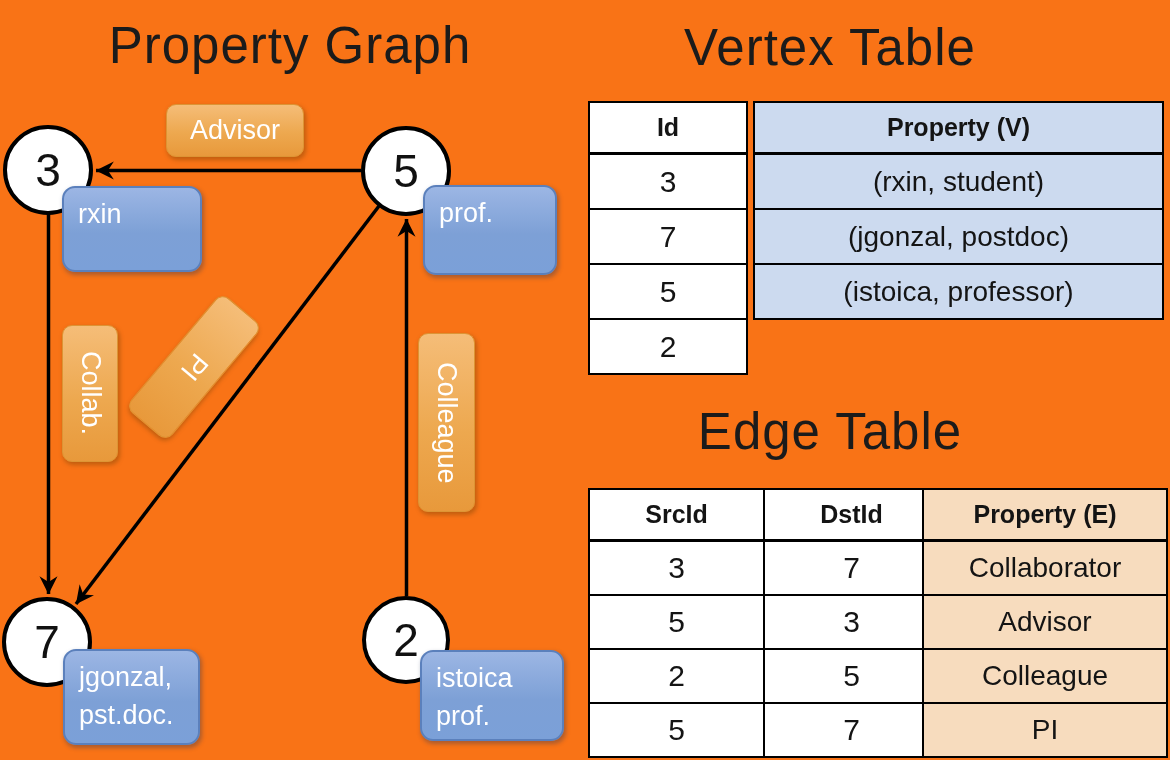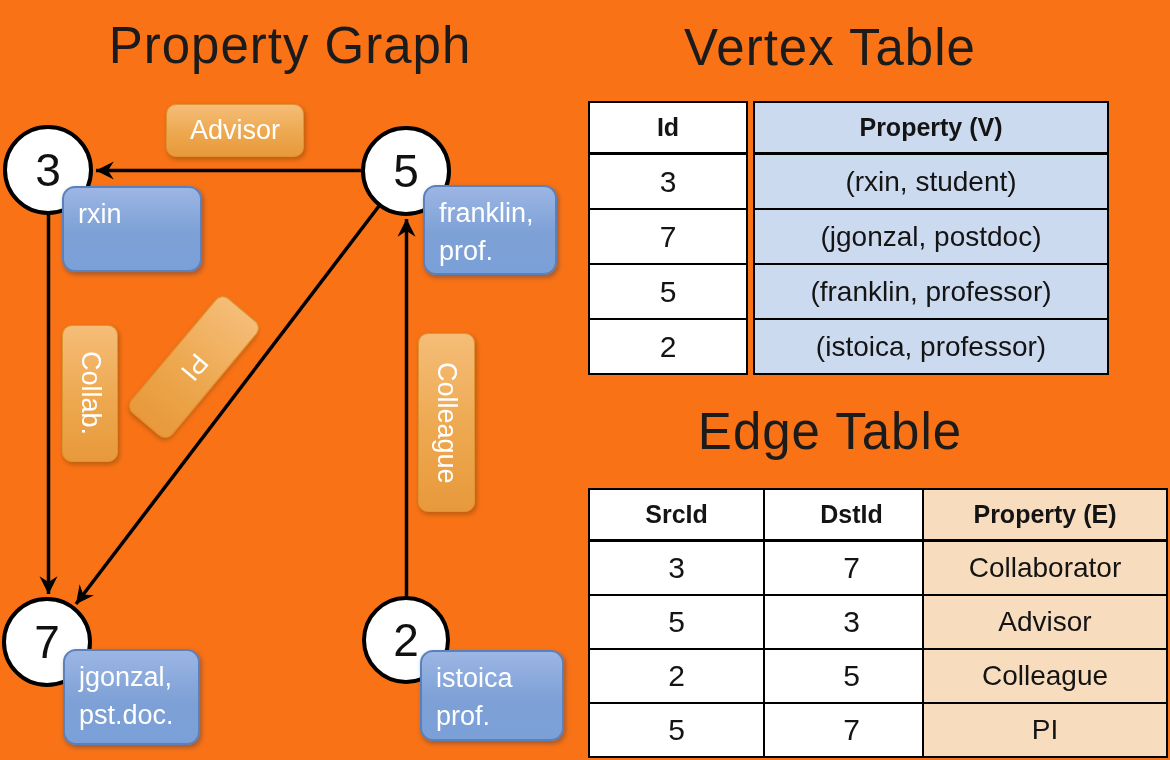--- a/index.html
+++ b/index.html
@@ -91,21 +91,20 @@
       <span class="vtext">PI</span>
     </div>
   <div class="elabel" style="left:418px;top:333px;width:57px;height:179px;">
       <span class="vtext">Colleague</span>
     </div>
 
   <div class="vbox" style="left:62px;top:186px;width:140px;height:86px;">
     <div>rxin</div>
   </div>
   <div class="vbox" style="left:423px;top:185px;width:134px;height:90px;">
-    <div>franklin,</div>
     <div>prof.</div>
   </div>
   <div class="vbox" style="left:63px;top:649px;width:137px;height:96px;">
     <div>jgonzal,</div>
     <div>pst.doc.</div>
   </div>
   <div class="vbox" style="left:420px;top:650px;width:144px;height:91px;">
     <div>istoica</div>
     <div>prof.</div>
   </div>
@@ -121,32 +120,29 @@
         <div class="tcell">7</div>
       </div>
     <div class="trow">
         <div class="tcell">5</div>
       </div>
     <div class="trow">
         <div class="tcell">2</div>
       </div>
   </div>
 
-  <div class="tbl bluebg" style="left:753px;top:101px;width:356px;">
+  <div class="tbl bluebg" style="left:753px;top:101px;width:411px;">
     <div class="trow th">
       <div class="tcell">Property (V)</div>
     </div>
     <div class="trow">
         <div class="tcell prop-cell">(rxin, student)</div>
       </div>
     <div class="trow">
         <div class="tcell prop-cell">(jgonzal, postdoc)</div>
-      </div>
-    <div class="trow">
-        <div class="tcell prop-cell">(franklin, professor)</div>
       </div>
     <div class="trow">
         <div class="tcell prop-cell">(istoica, professor)</div>
       </div>
   </div>
 
   <div class="tbl etbl" style="left:588px;top:488px;width:352px;">
     <div class="trow th">
       <div class="tcell c1">SrcId</div>
       <div class="tcell">DstId</div>

